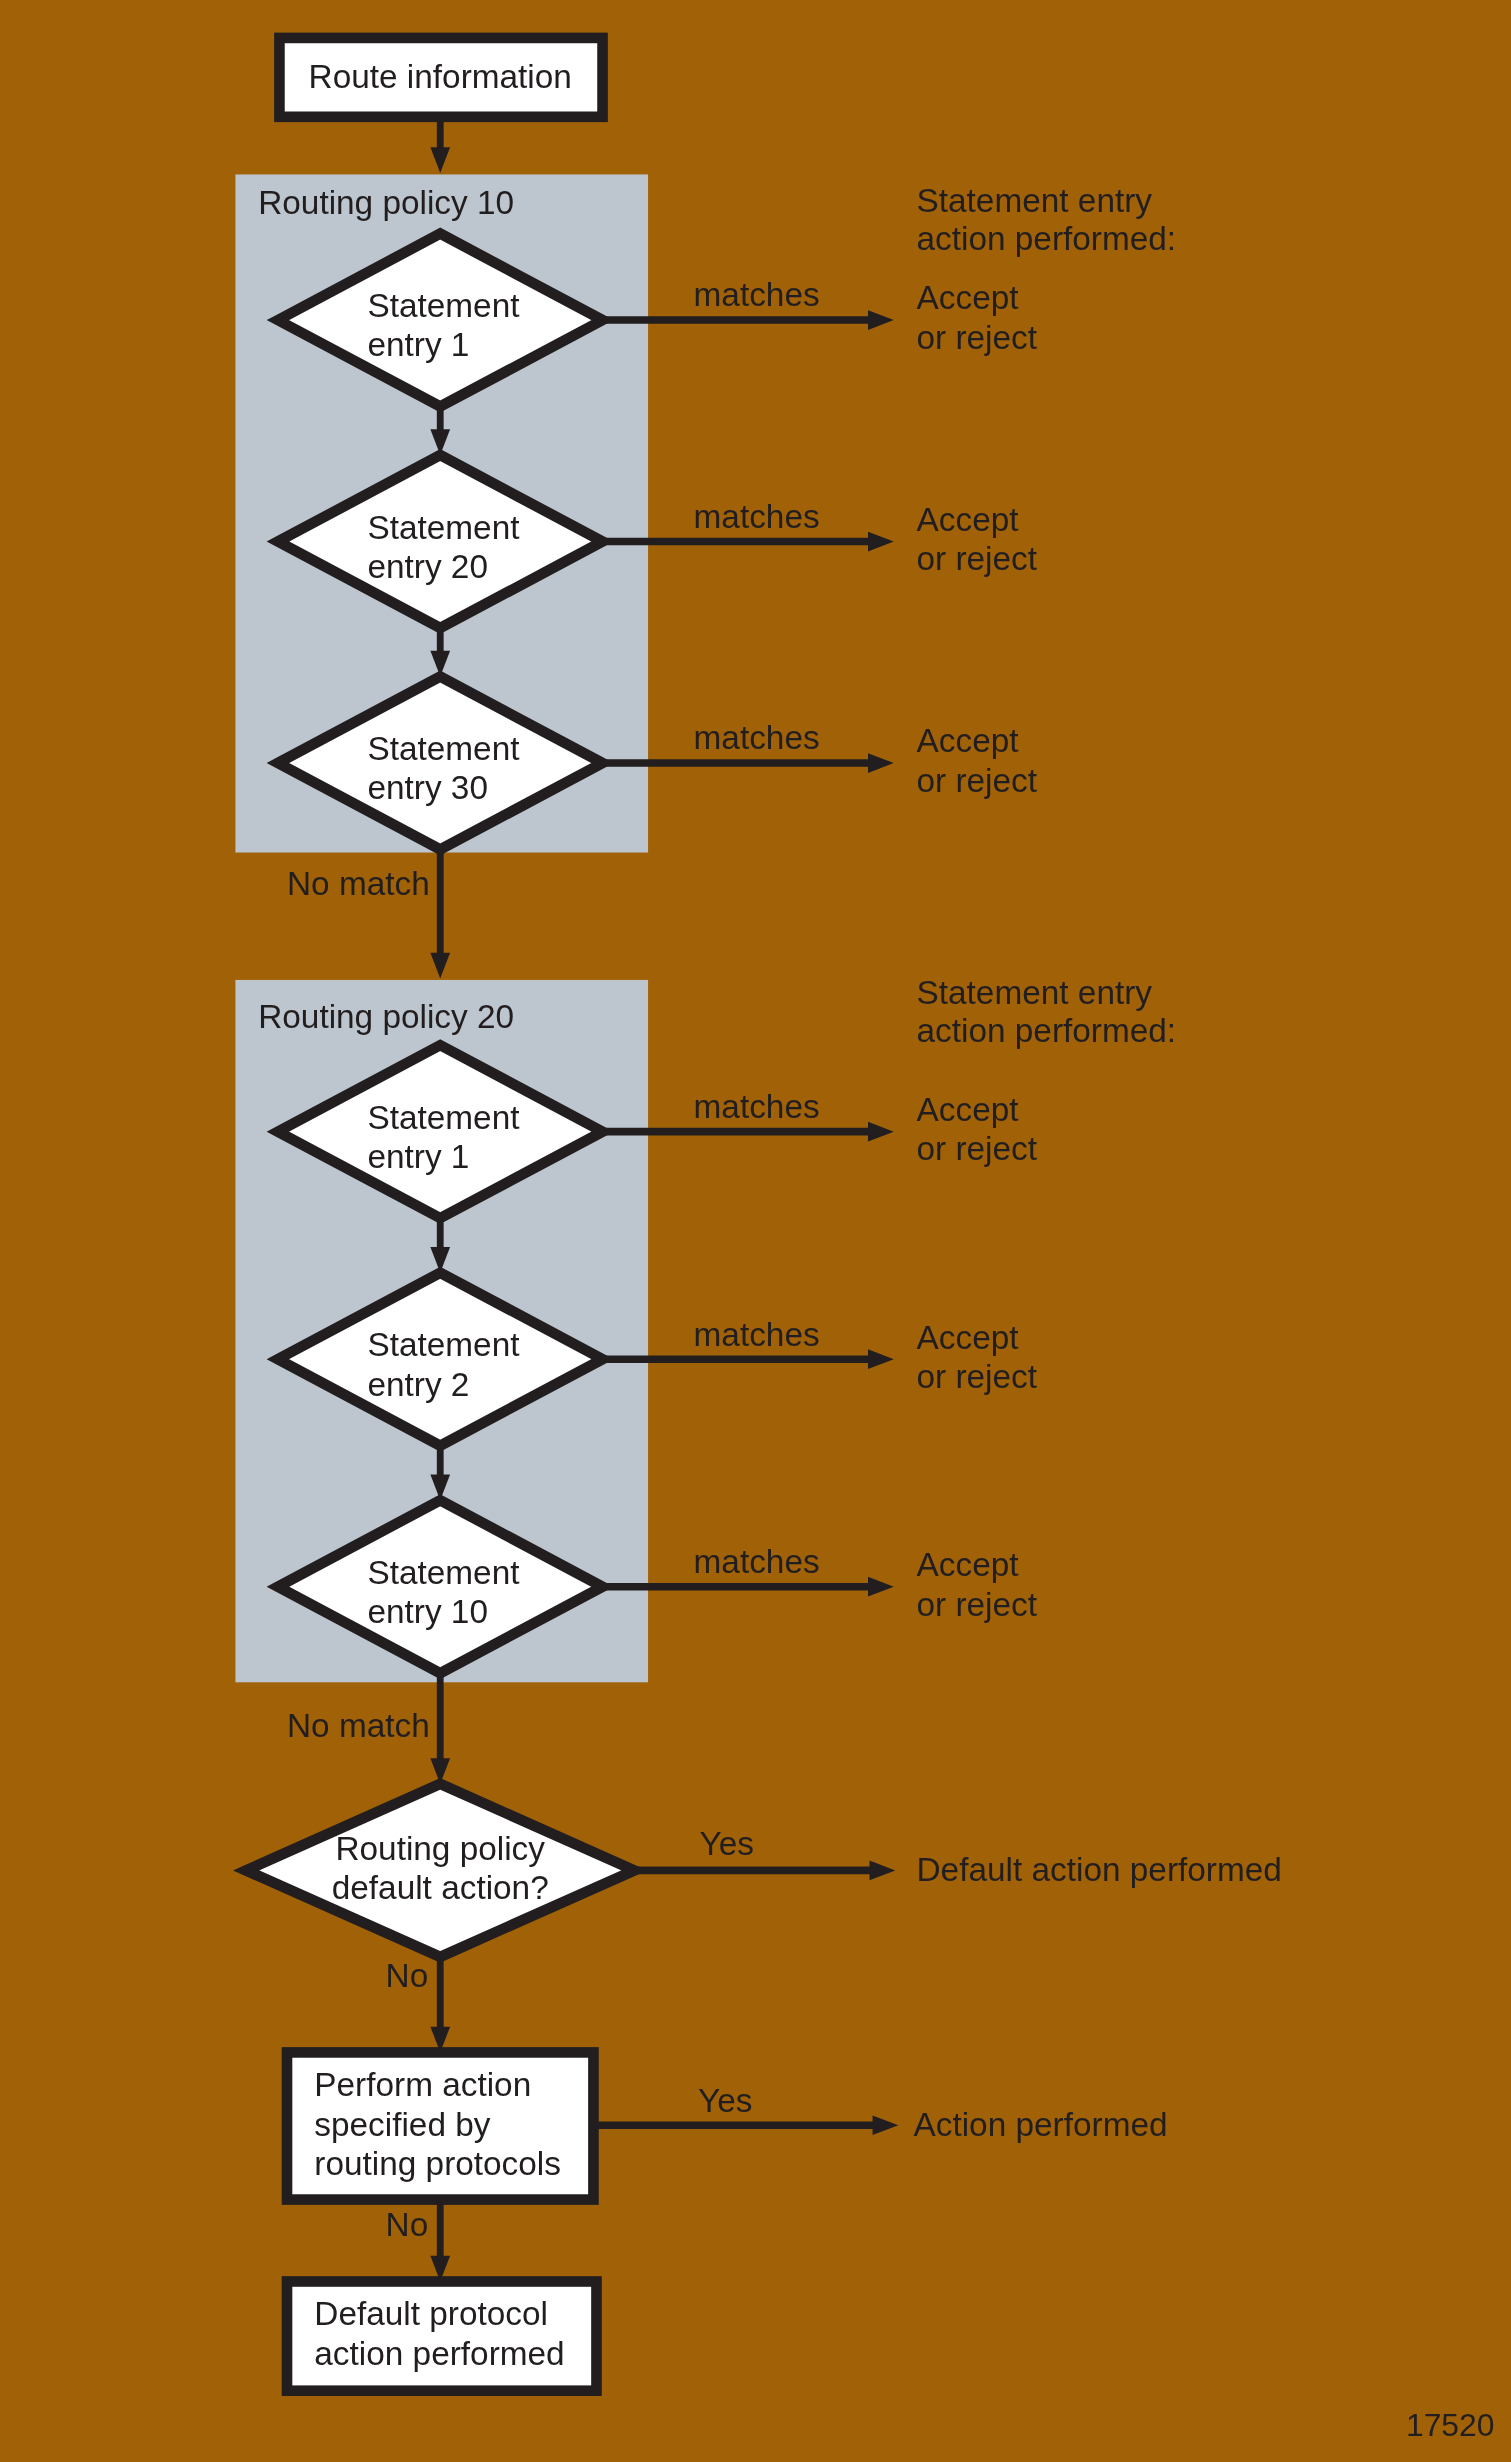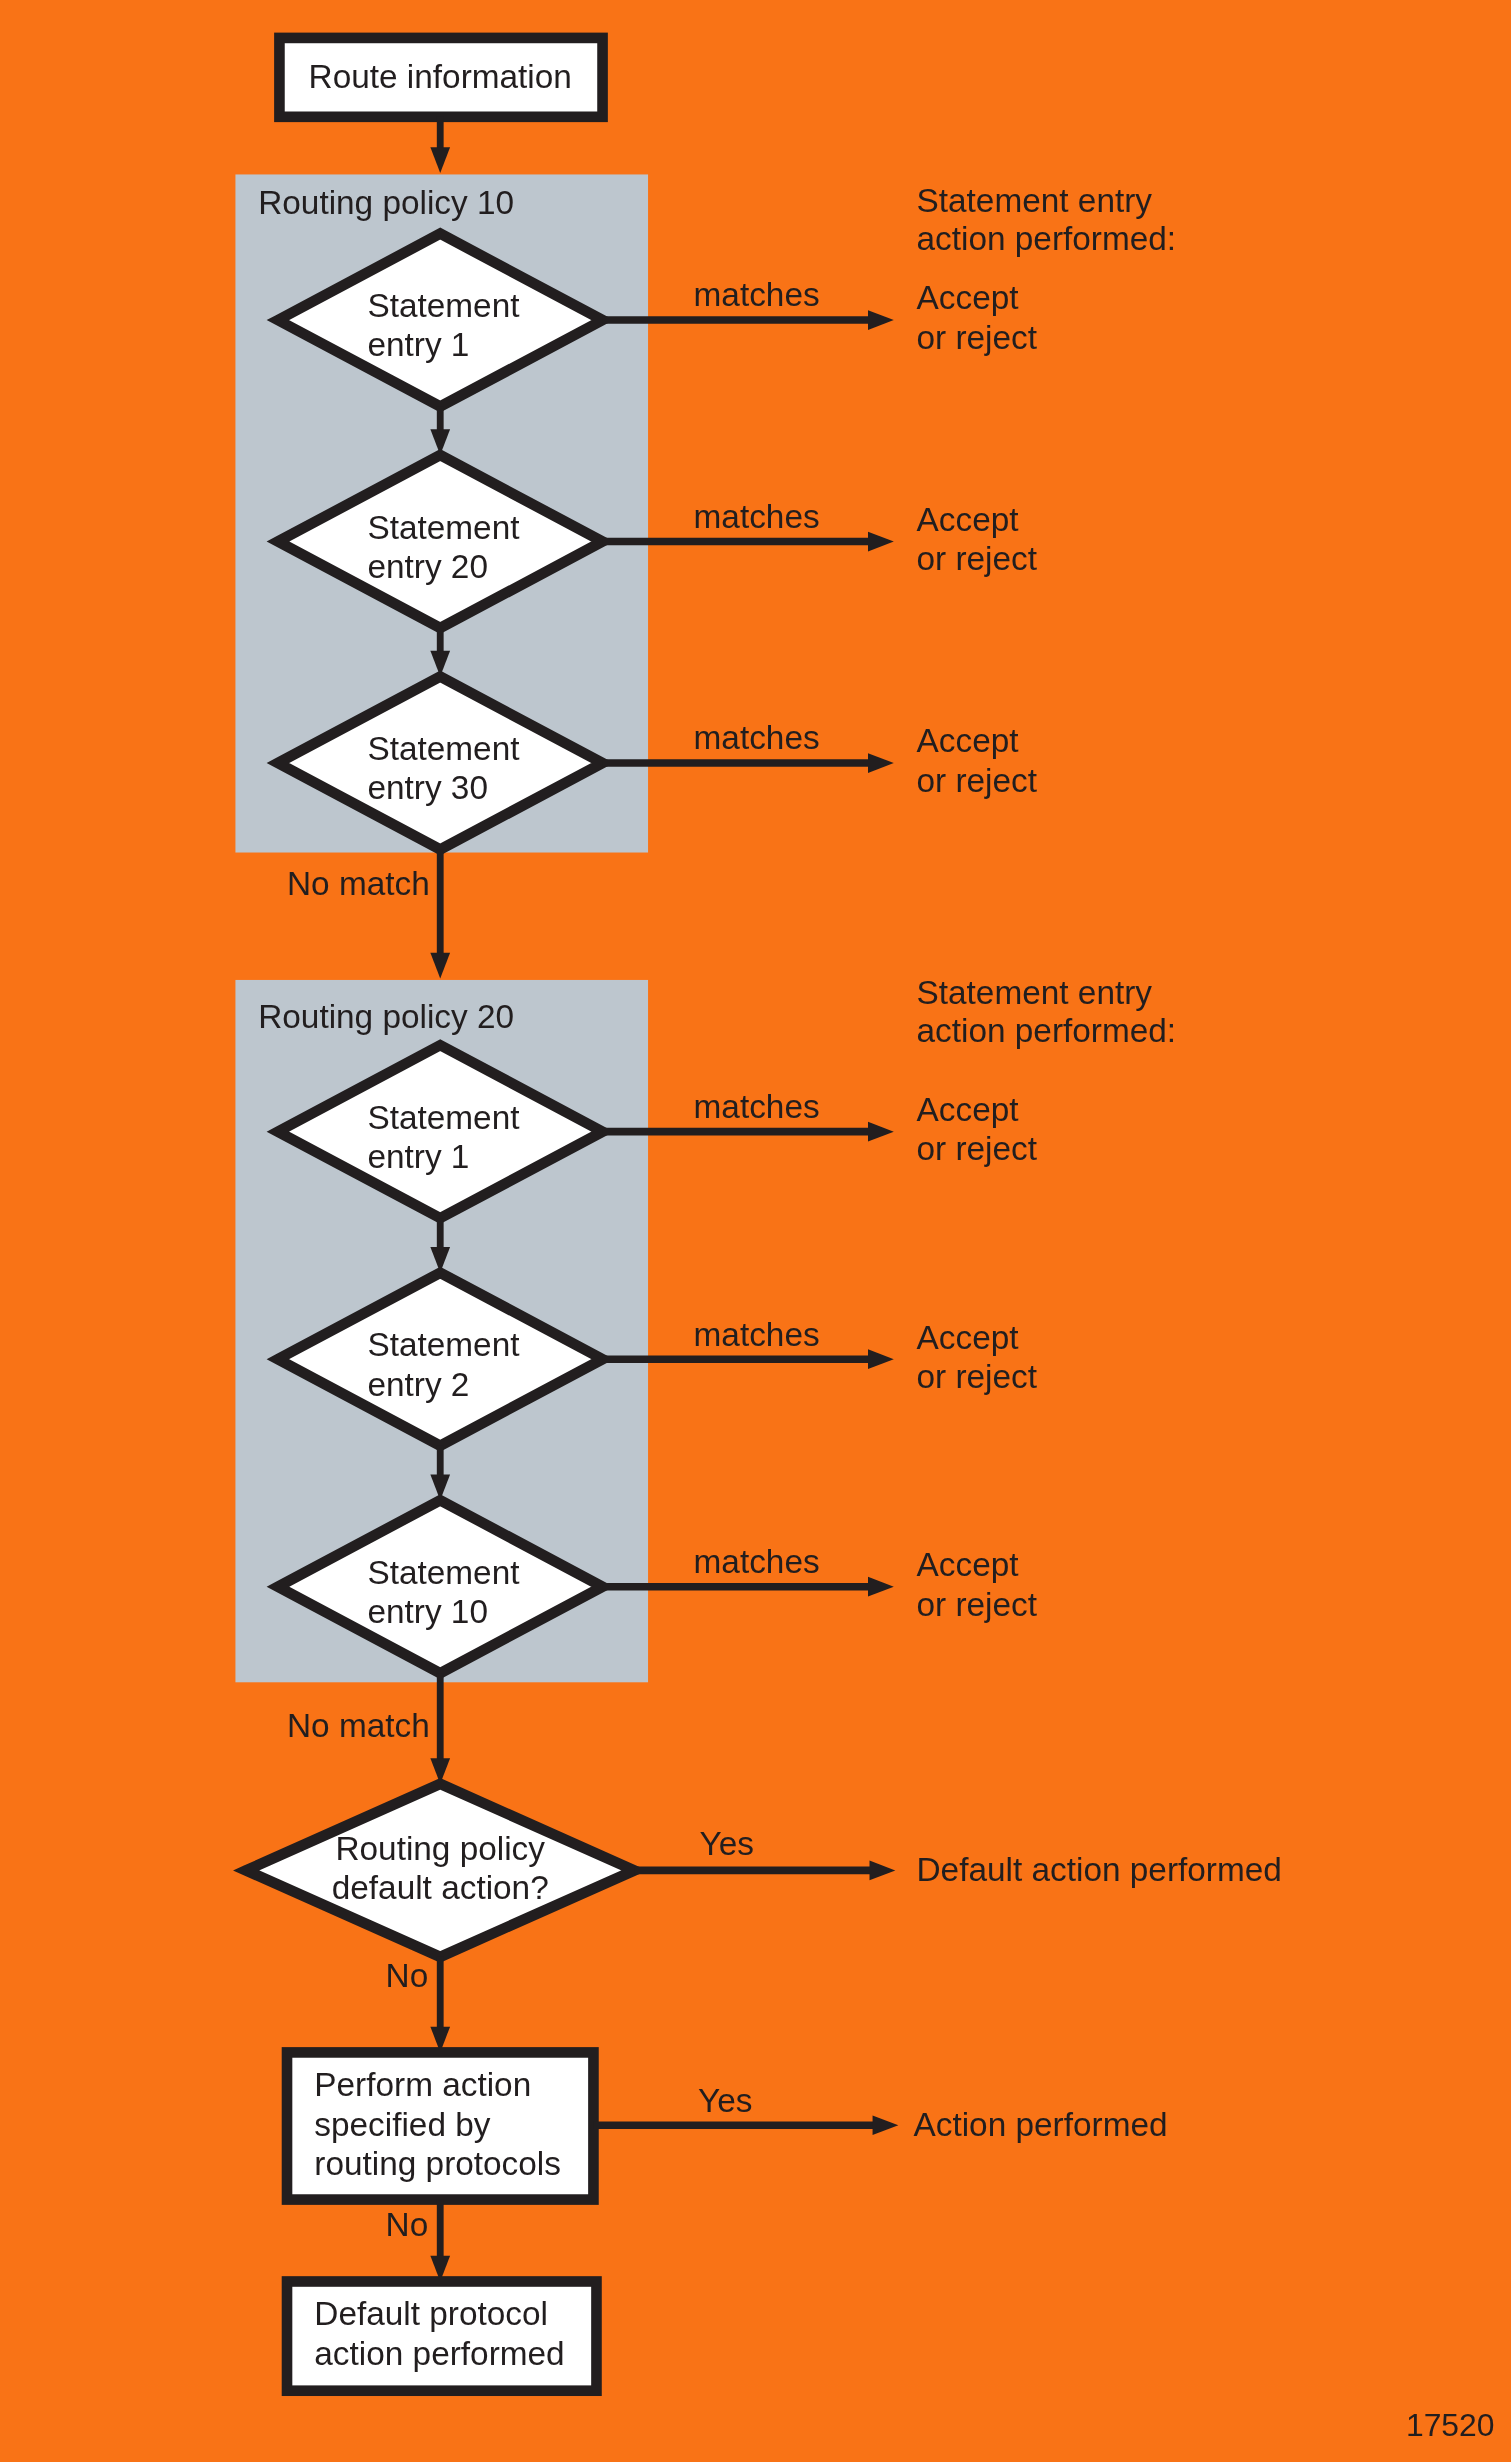--- a/index.html
+++ b/index.html
@@ -1,16 +1,16 @@
 <!DOCTYPE html>
 <html style="font-size:8px"><head>
 <meta charset="utf-8">
 <style>
   html,body{margin:0;padding:0;background:#ffffff;}
-  .canvas{position:relative;width:1512px;height:2462px;background:#f97316;}
+  .canvas{position:relative;width:1512px;height:2462px;background:#a16207;}
   svg{position:absolute;left:0;top:0;}
   text{font-family:"Liberation Sans", sans-serif;font-size:22px;fill:#221E1F;}
   .panel-title{font-size:22px;}
   .fig-num{font-size:21px;}
   .shape{fill:#ffffff;stroke:#221E1F;stroke-width:7;stroke-linejoin:miter;}
   .panel{stroke:none;}
   .aline{stroke:#221E1F;stroke-width:4.5;fill:none;}
   .hline{stroke:#221E1F;stroke-width:5;fill:none;}
   .ahead{fill:#221E1F;stroke:none;}
 </style>

